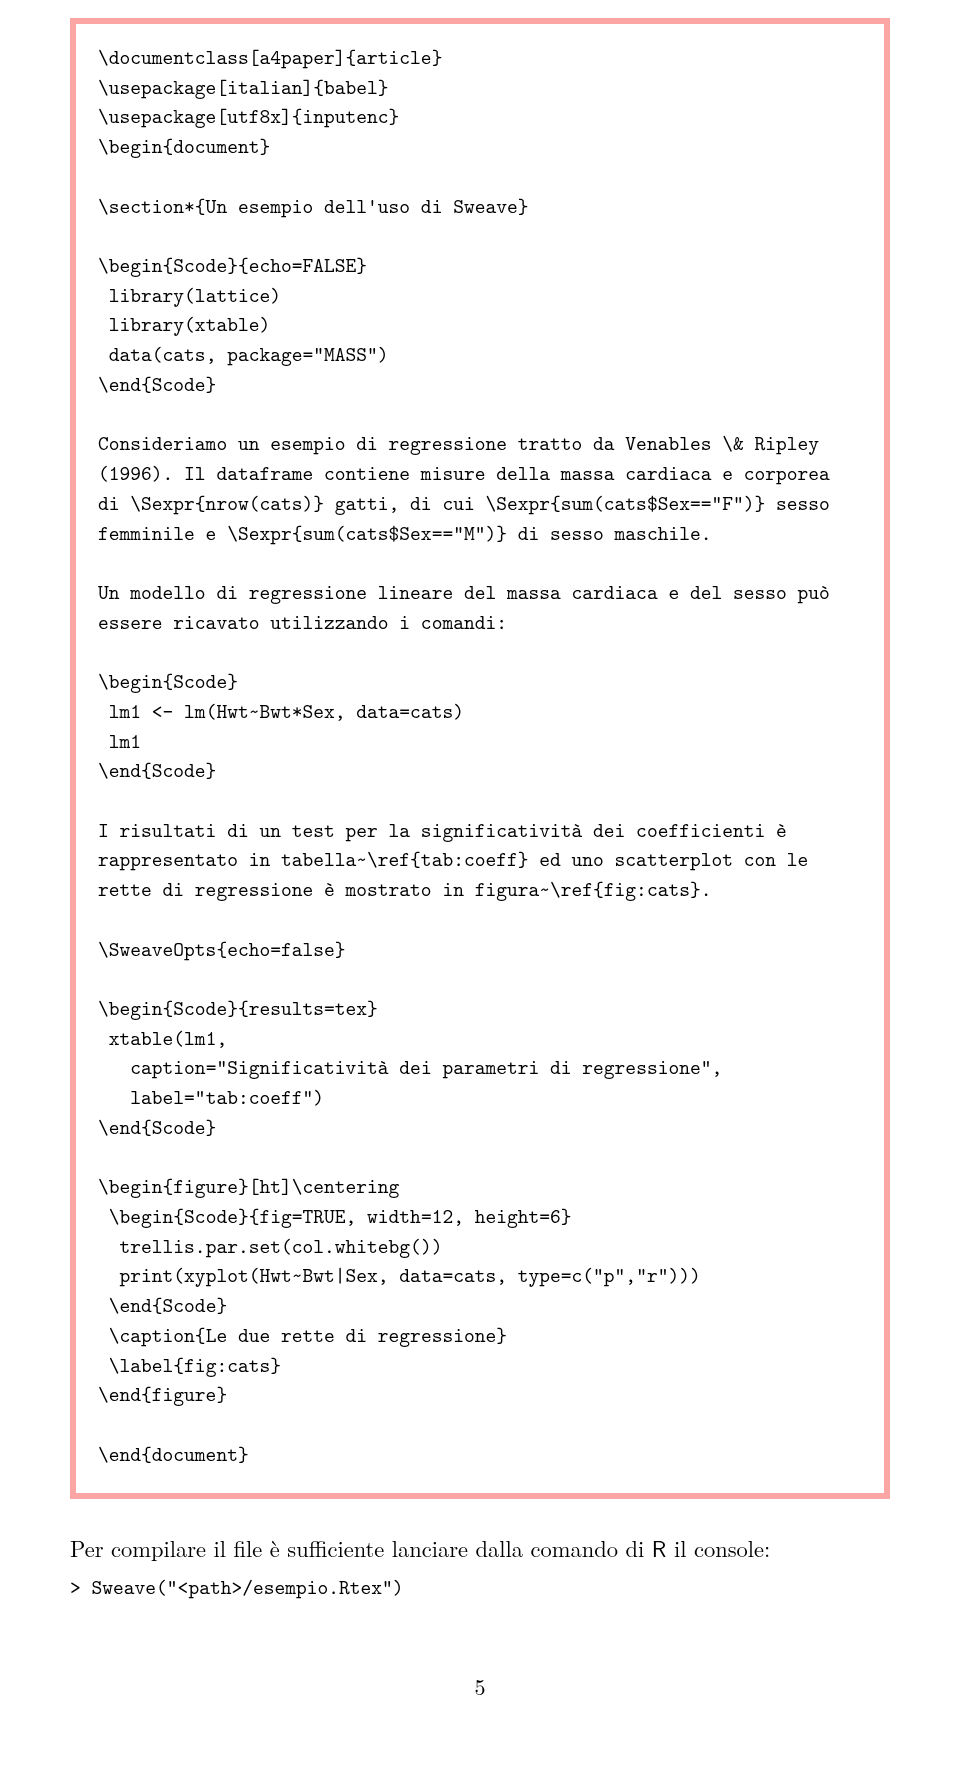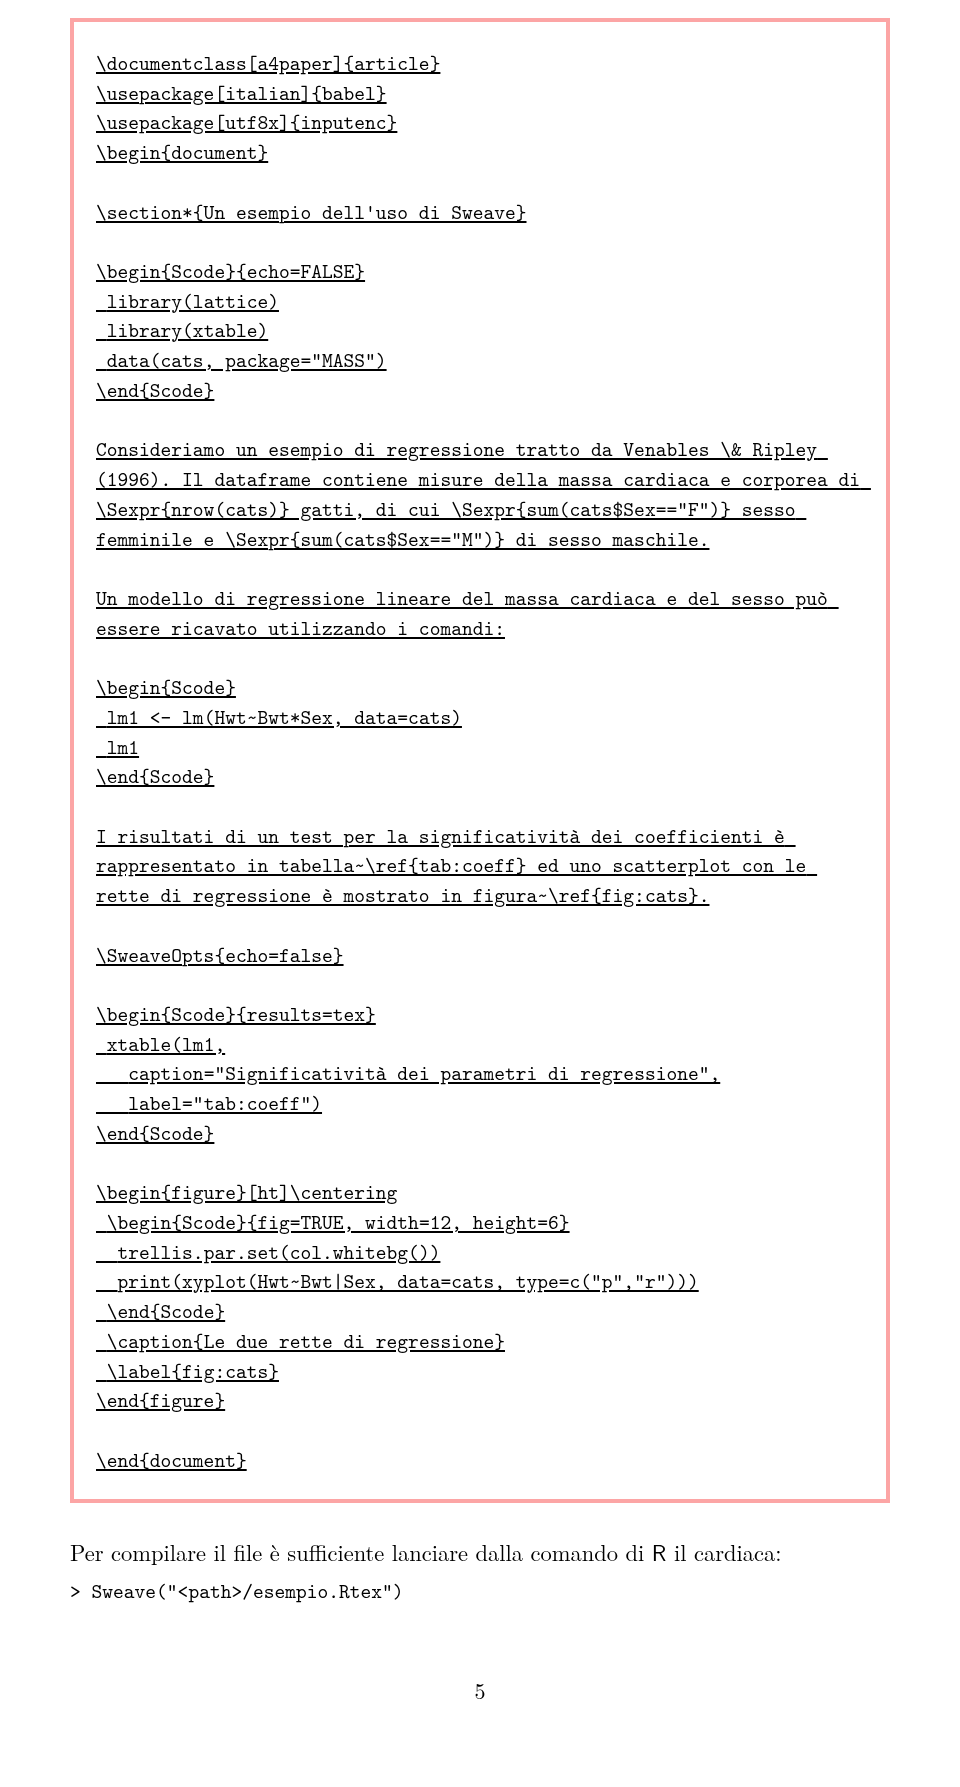--- a/index.html
+++ b/index.html
@@ -9,24 +9,23 @@
     font-family: "Latin Modern Roman", "Computer Modern", Georgia, serif;
     color: #000;
     width: 960px;
   }
   .page {
     width: 960px;
     box-sizing: border-box;
     padding: 18px 70px 40px 70px;
   }
   .codebox {
-    border: 4px solid #fca5a5;
-    padding: 26px 22px 24px 22px;
+    border: 6px solid #fca5a5;
+    padding: 18px 22px 24px 22px;
     margin-bottom: 34px;
-    text-decoration: underline;
   }
   .codebox pre {
     margin: 0;
     font-family: "Latin Modern Mono", "Courier New", monospace;
     font-size: 20.5px;
     line-height: 1.45;
     white-space: pre-wrap;
     word-break: break-word;
   }
   .bodytext {
@@ -92,19 +91,19 @@
   print(xyplot(Hwt~Bwt|Sex, data=cats, type=c("p","r")))
  \end{Scode}
  \caption{Le due rette di regressione}
  \label{fig:cats}
 \end{figure}
 
 \end{document}</pre>
   </div>
 
   <p class="bodytext">
-    <span>Per compilare il file è sufficiente lanciare dalla comando di </span><span class="sans">R</span><span> il cardiaca:</span>
+    <span>Per compilare il file è sufficiente lanciare dalla comando di </span><span class="sans">R</span><span> il console:</span>
   </p>
 
   <div class="cmdline">&gt; Sweave("&lt;path&gt;/esempio.Rtex")</div>
 
   <div class="pagenum">5</div>
 </div>
 
 </body></html>

